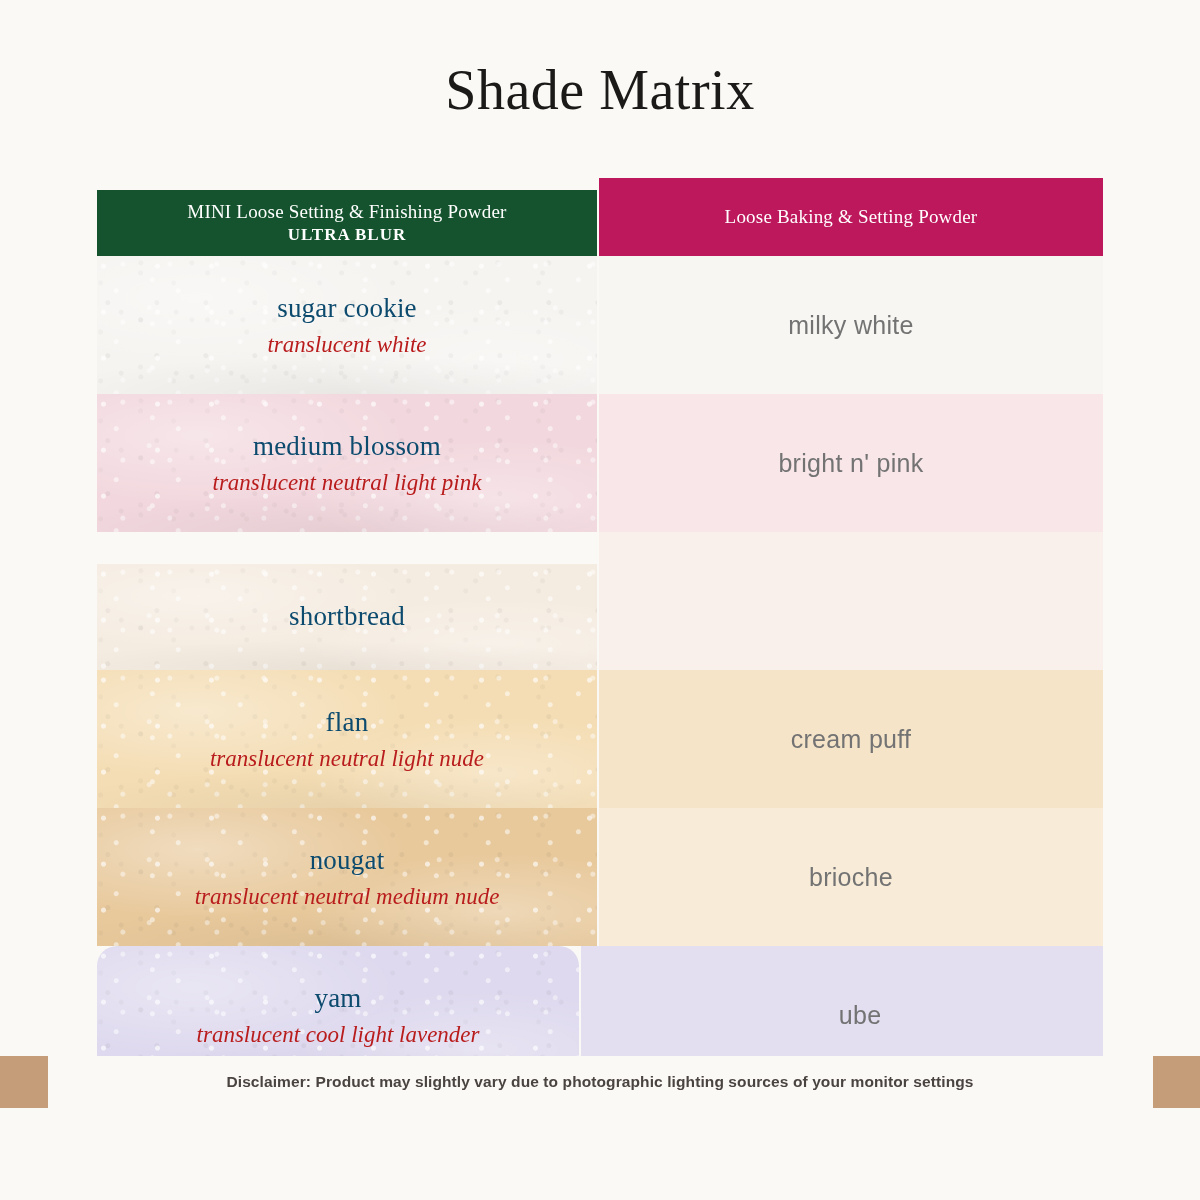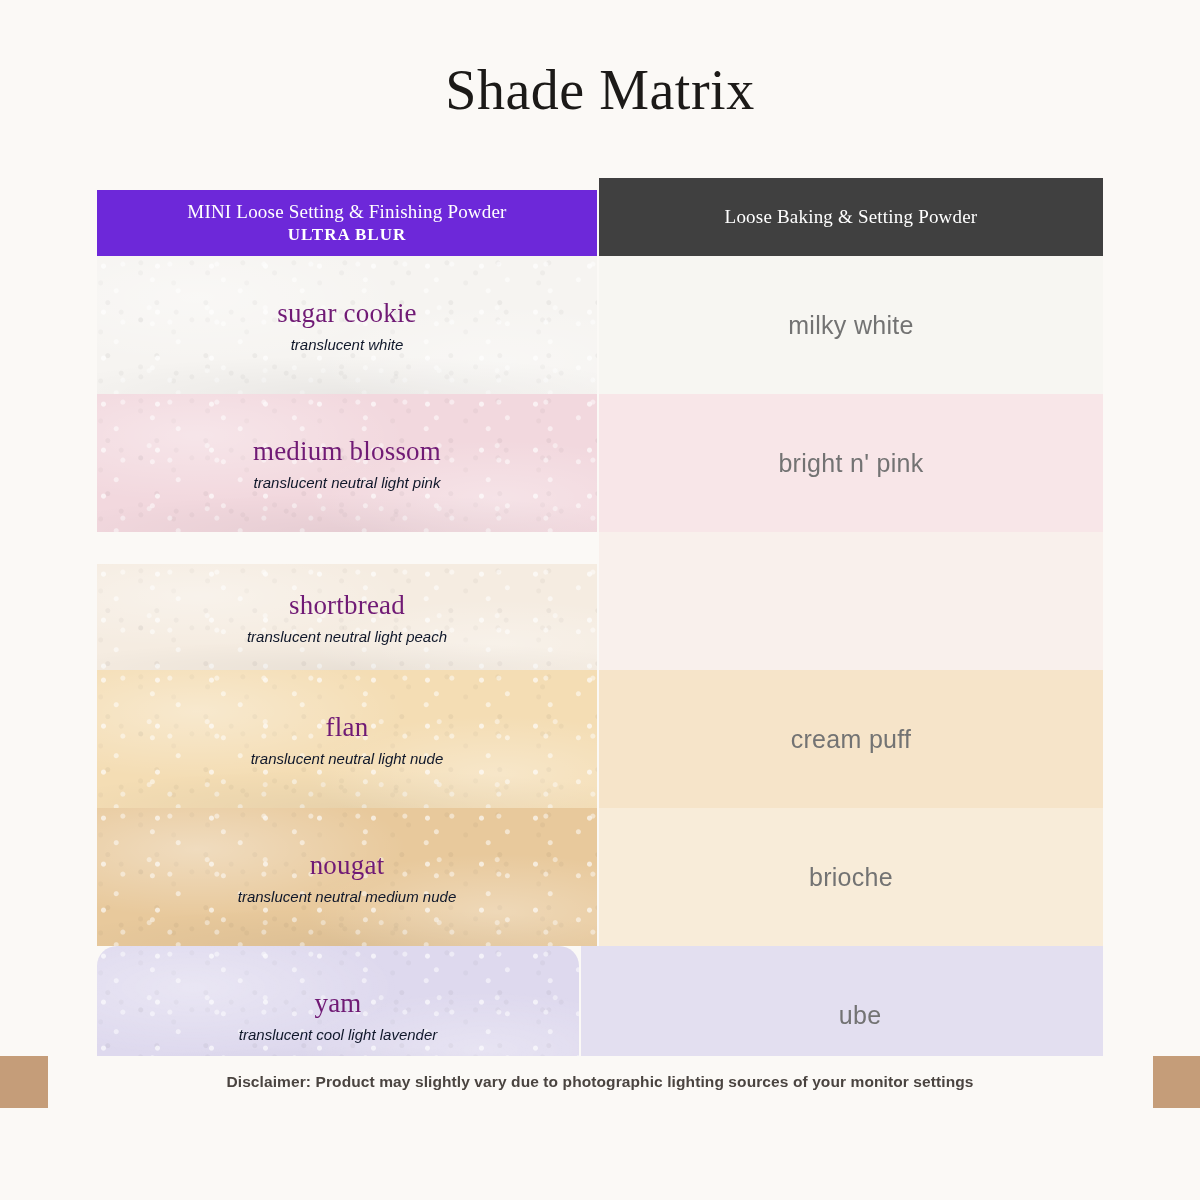--- a/index.html
+++ b/index.html
@@ -52,26 +52,26 @@
     align-items: center;
     justify-content: center;
     color: #ffffff;
     font-family: "Liberation Serif", serif;
     text-align: center;
     line-height: 1.28;
   }
 
   .header-cell.left {
     width: 501px;
-    background: #6d28d9;
+    background: #14532d;
     margin-top: 12px;
   }
   .header-cell.right {
     width: 505px;
-    background: #404040;
+    background: #be185d;
     border-left: 2px solid #fbf9f6;
   }
 
   .header-main {
     font-size: 19px;
     letter-spacing: 0.2px;
   }
   .header-sub {
     font-size: 17px;
     font-weight: bold;
@@ -126,28 +126,28 @@
 
   .swatch-text {
     position: relative;
     z-index: 3;
     text-align: center;
     line-height: 1.3;
   }
   .swatch-name {
     font-family: "Liberation Serif", serif;
     font-size: 27px;
-    color: #701a75;
+    color: #0c4a6e;
     letter-spacing: 0.2px;
   }
   .swatch-desc {
-    font-family: Liberation Sans, sans-serif;
+    font-family: Liberation Serif, serif;
     font-style: italic;
-    font-size: 15px;
-    color: #0f172a;
+    font-size: 23px;
+    color: #b91c1c;
     margin-top: 4px;
   }
 
   .match-cell {
     width: 505px;
     border-left: 2px solid #fbf9f6;
     display: flex;
     align-items: center;
     justify-content: center;
   }
@@ -225,21 +225,20 @@
       </div>
       <div class="match-cell" id="mc1" style="background-color: rgb(248, 230, 232);">
         <div class="match-name">bright n' pink</div>
       </div>
     </div>
 
     <div class="shade-row">
       <div class="swatch-cell" id="sw2" style="background-color: rgb(245, 236, 225); margin-top: 32px;">
         <div class="swatch-text">
           <div class="swatch-name">shortbread</div>
-          <div class="swatch-desc">translucent neutral light peach</div>
         </div>
       </div>
       <div class="match-cell" id="mc2" style="background-color: rgb(249, 240, 236);">
         <div class="match-name"></div>
       </div>
     </div>
 
     <div class="shade-row">
       <div class="swatch-cell" id="sw3" style="background-color: rgb(244, 221, 180);">
         <div class="swatch-text">

